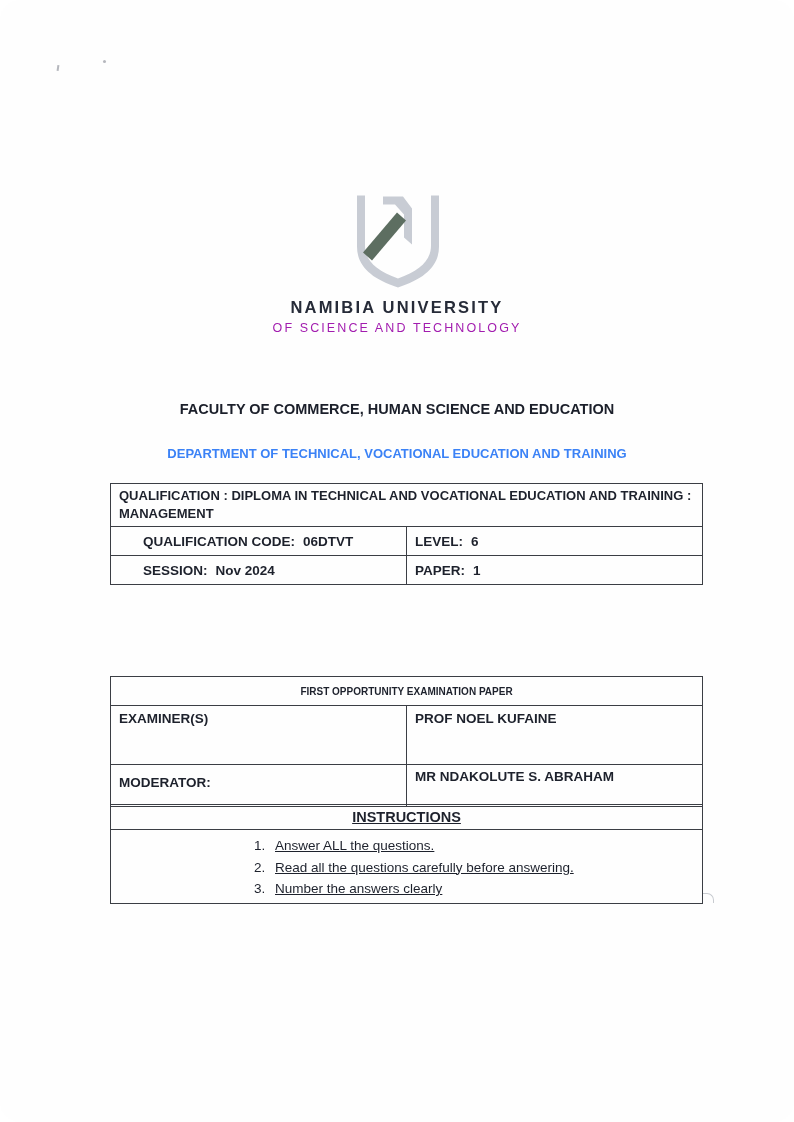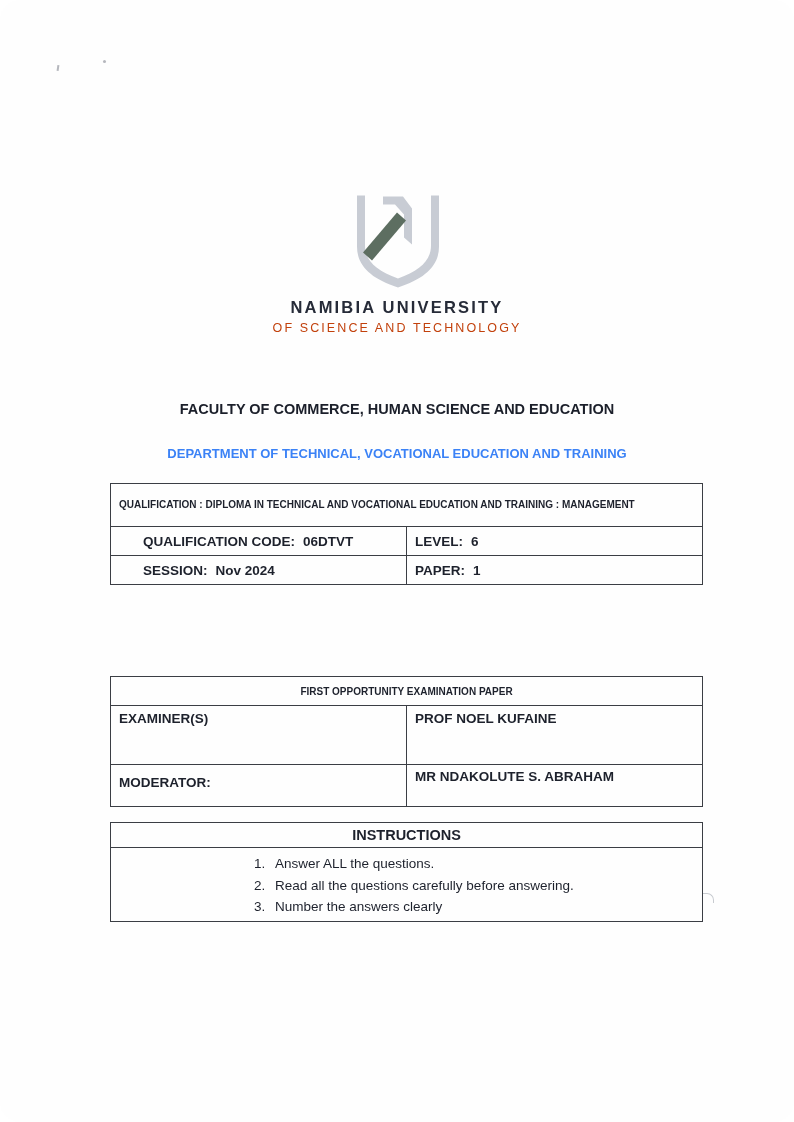--- a/index.html
+++ b/index.html
@@ -17,21 +17,21 @@
     border-radius:0 7px 0 0;opacity:.75;
   }
   
   .logo-shield{position:absolute;left:353px;top:194px;}
   .logo-line1{
     position:absolute;left:0;right:0;top:298px;text-align:center;
     font-size:16.5px;font-weight:bold;letter-spacing:2.2px;color:#262b38;
   }
   .logo-line2{
     position:absolute;left:0;right:0;top:321px;text-align:center;
-    font-size:12.5px;font-weight:400;letter-spacing:2.1px;color:#c2410c;
+    font-size:12.5px;font-weight:400;letter-spacing:2.1px;color:#a21caf;
   }
   
   .faculty{
     position:absolute;left:0;right:0;top:401px;text-align:center;
     font-size:14.5px;font-weight:bold;color:#1b1f2a;
   }
   .dept{
     position:absolute;left:0;right:0;top:446px;text-align:center;
     font-size:13px;font-weight:bold;color:#3b82f6;
   }
@@ -39,34 +39,34 @@
   table{
     position:absolute;left:110px;width:593px;border-collapse:collapse;
     table-layout:fixed;
   }
   td{
     border:1.6px solid #3b3e44;padding:3px 8px;font-size:13.5px;
     font-weight:bold;color:#1d212c;vertical-align:middle;
   }
   .t1{top:483px;}
   .t1 .c-left{width:275px;padding-left:32px;}
-  .t1 .qual-cell{height:36px;font-size:10px;line-height:18px;vertical-align:middle;}
+  .t1 .qual-cell{height:36px;font-size:13px;line-height:18px;vertical-align:middle;}
   .t1 .r2 td{height:22px;}
   .t1 .r3 td{height:25px;}
   .t1 .r4 td{height:22px;}
   .t1 .r5 td{height:25px;}
   .val{margin-left:8px;}
   .val.reg{font-weight:400;}
   .t2{top:676px;}
   .t2 .c-lbl{width:105px;}
   .t2 .title-cell{height:22px;text-align:center;font-size:10px;}
   .t2 .examiner-row td{height:50px;vertical-align:top;padding-top:5px;}
   .t2 .moderator-row td{height:28px;vertical-align:top;padding-top:4px;}
   .t2 .moderator-row .c-lbl{padding-top:10px;}
-  .t3{top:822px;}
+  .t3{top:804px;text-decoration:underline;}
   .t3 .instr-title{height:18px;text-align:center;font-size:14.5px;}
   .t3 .instr-body{height:62px;vertical-align:top;font-weight:400;}
   .t3 ol{margin:2px 0 0 0;padding-left:150px;}
   .t3 li{font-size:13.5px;line-height:21.5px;padding-left:6px;color:#1d212c;}
   
   .footer{
     position:absolute;left:0;right:0;top:934px;text-align:center;
     font-size:12.5px;font-weight:bold;color:#1b1f2a;
   }
 </style>

